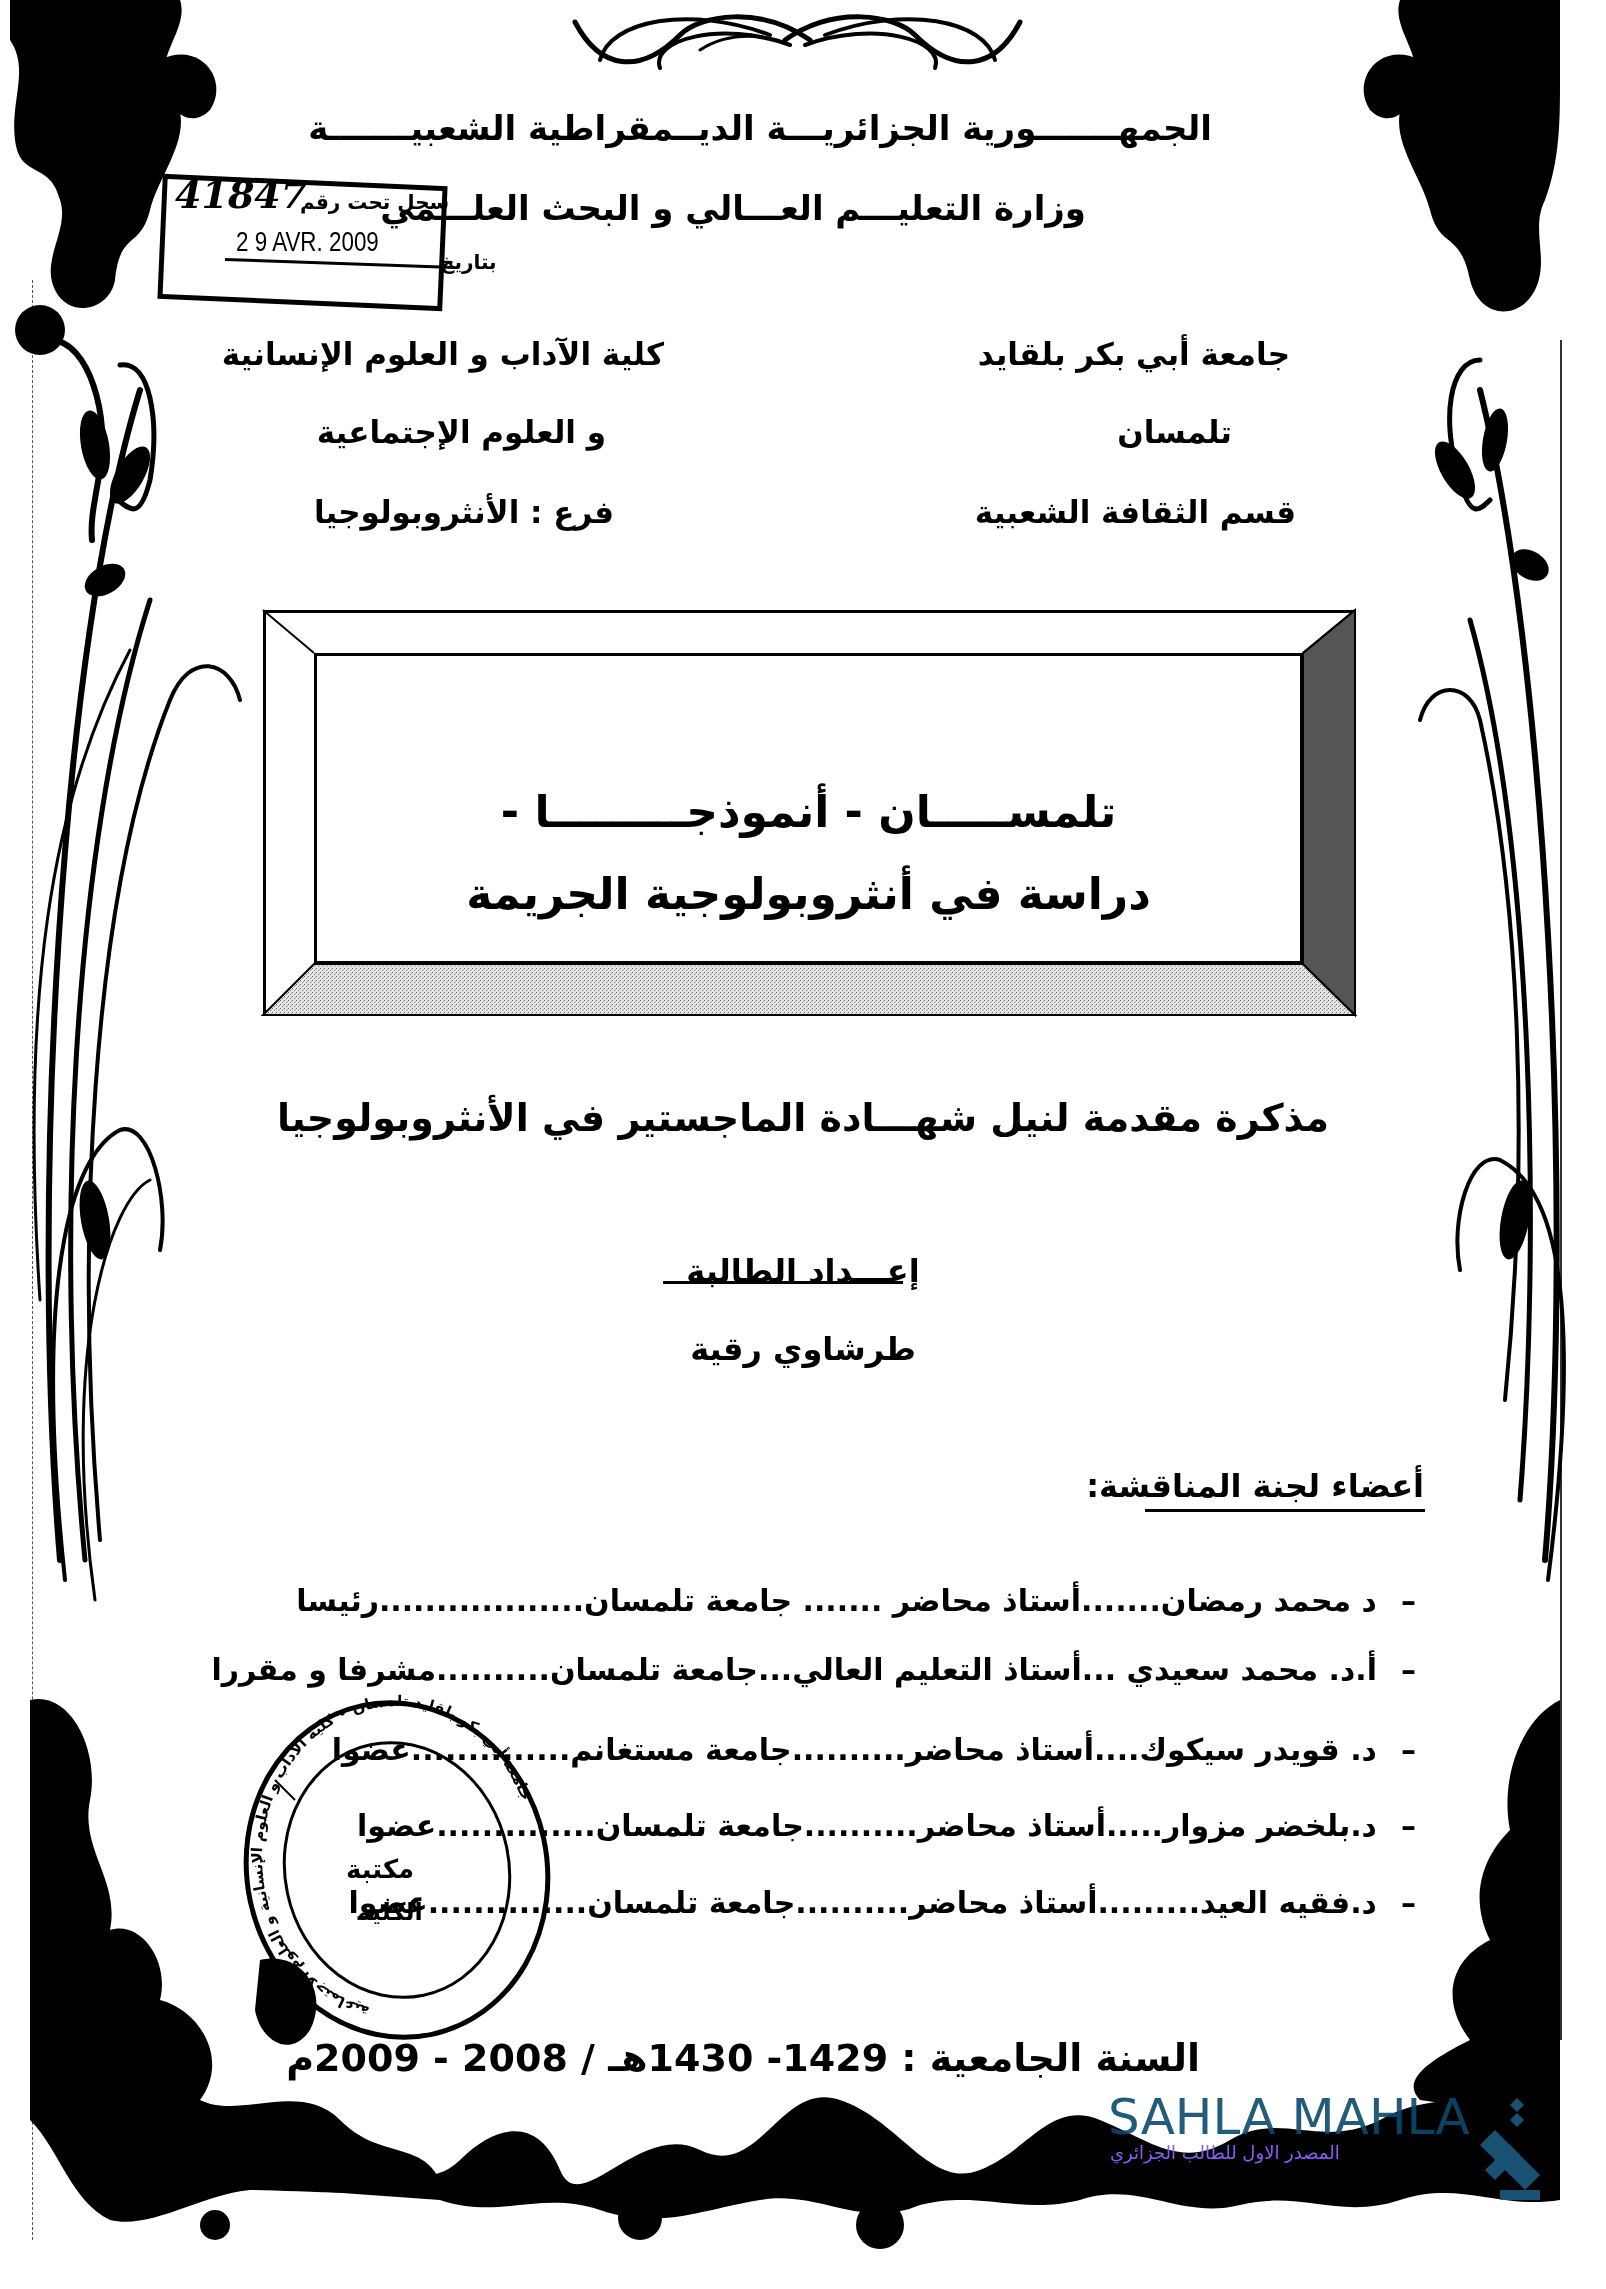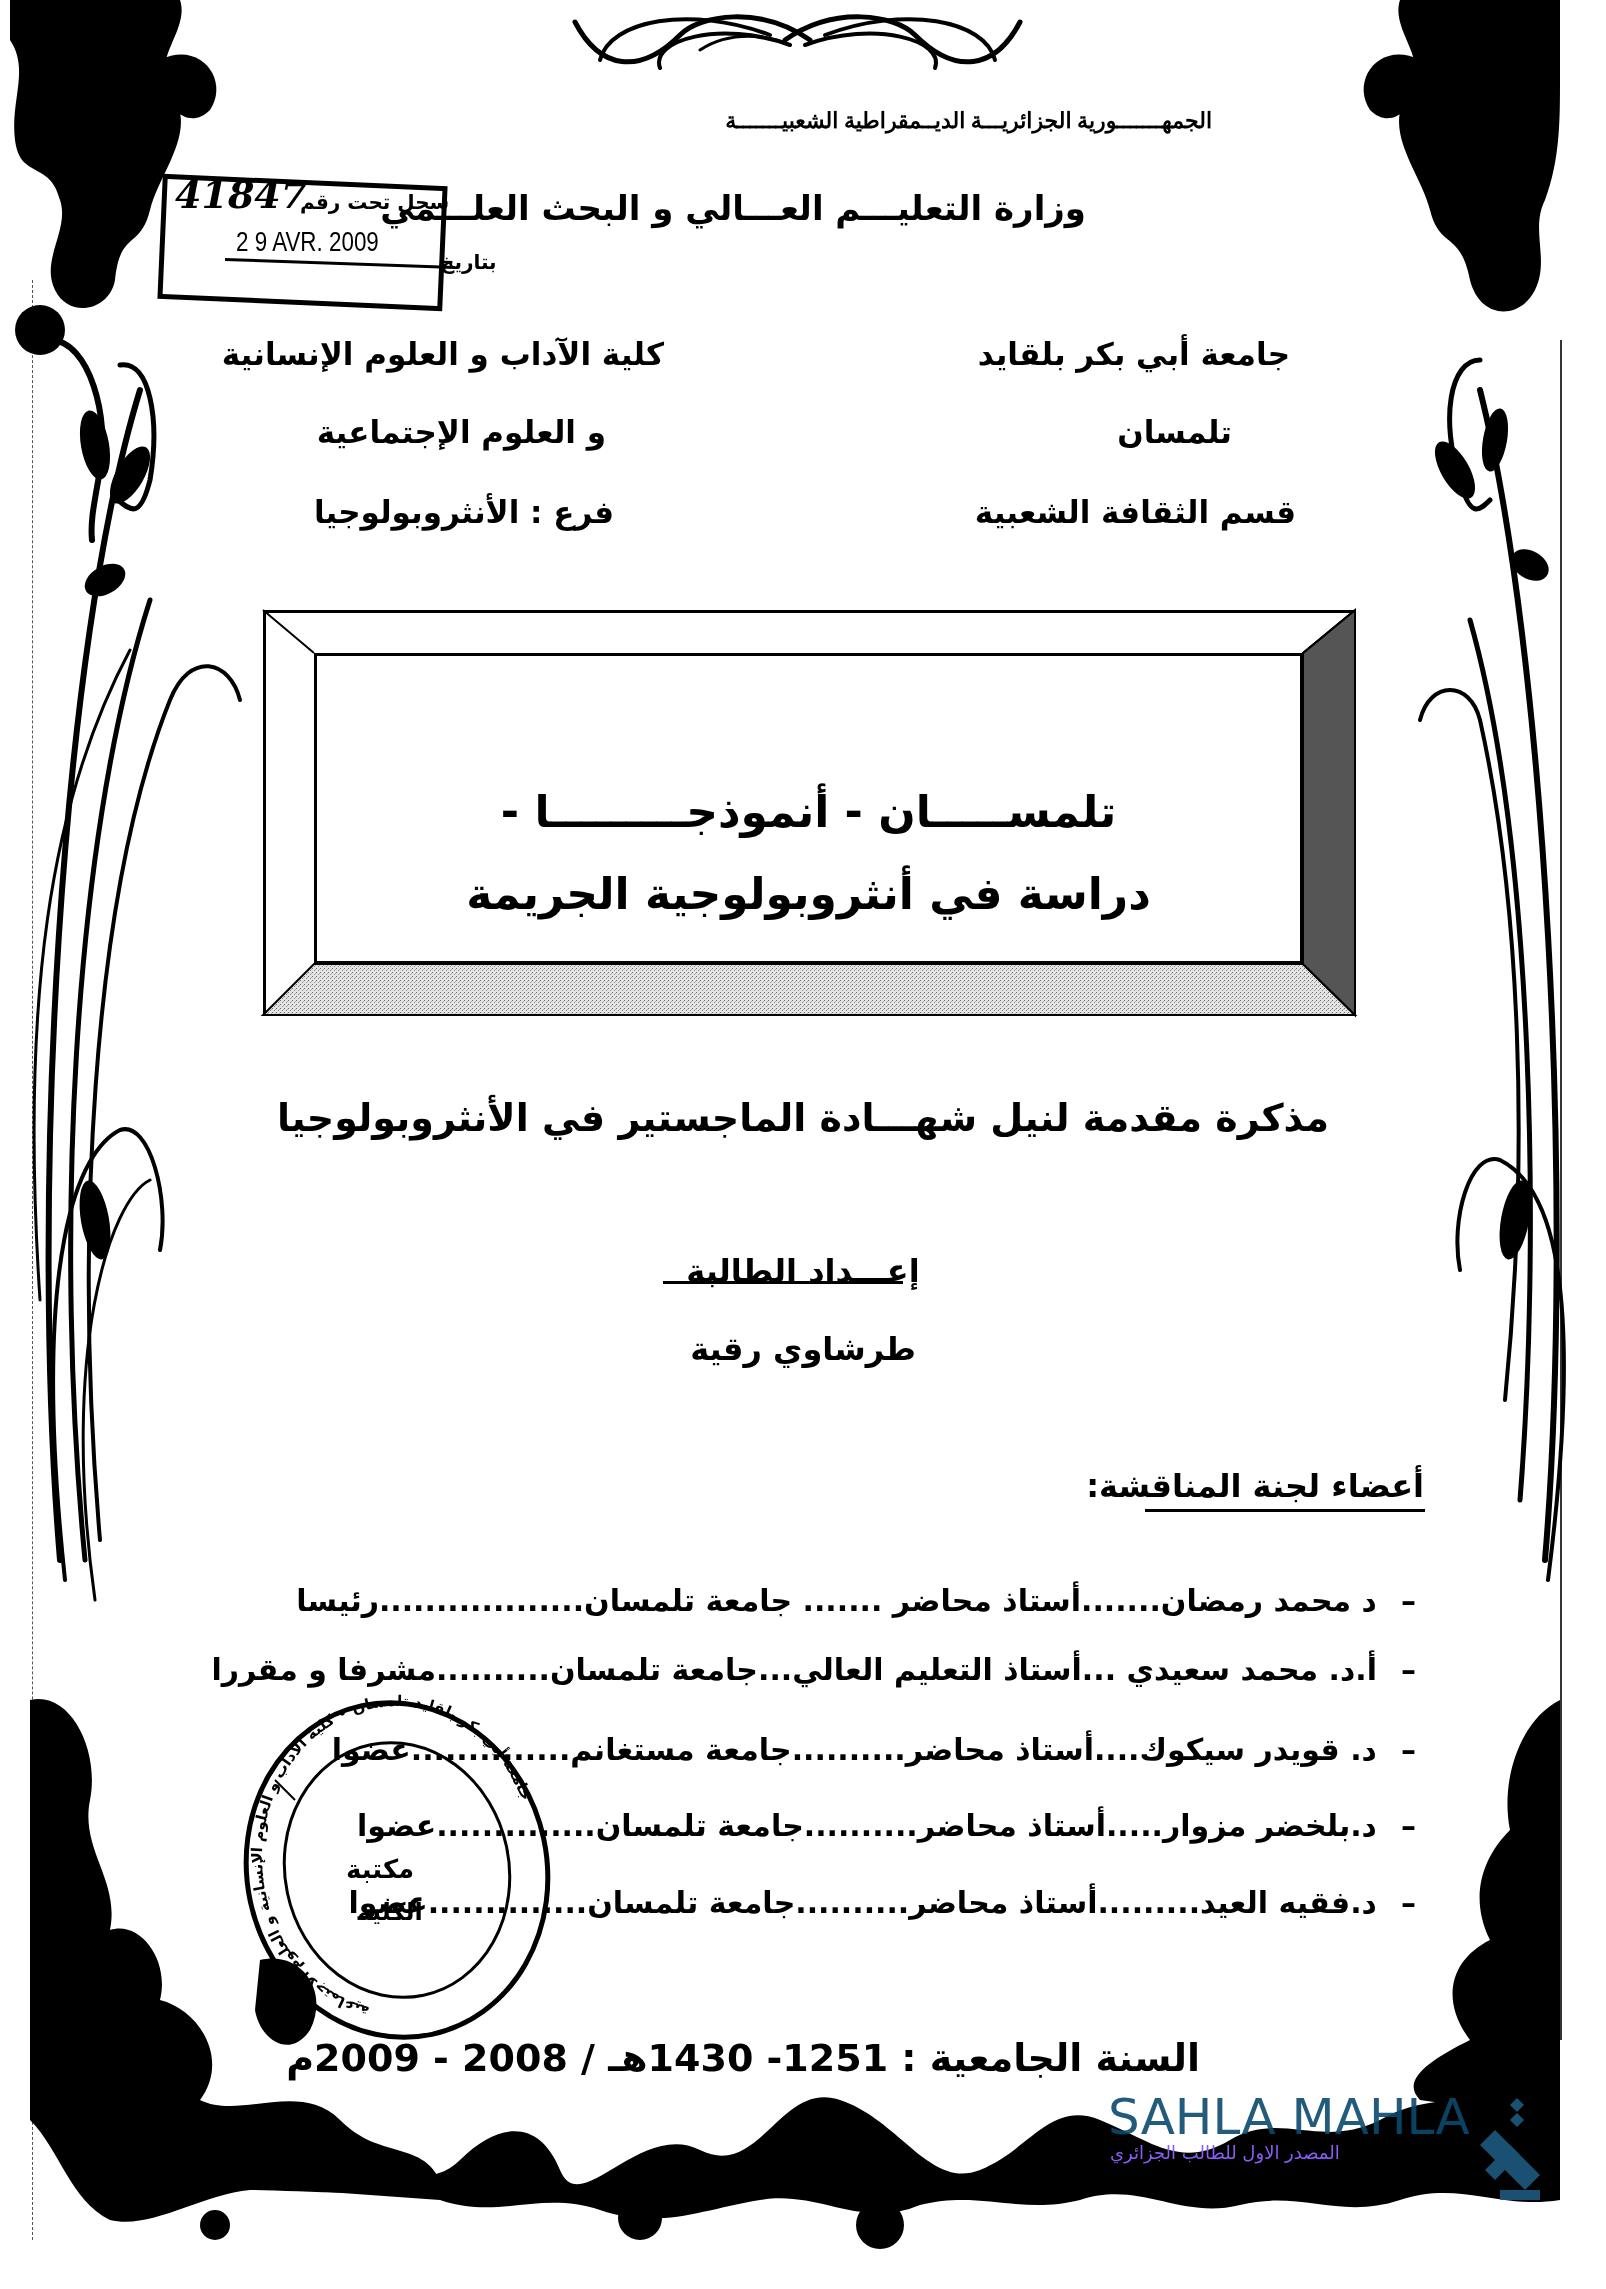--- a/index.html
+++ b/index.html
@@ -4,21 +4,21 @@
 <style>
   html, body { margin:0; padding:0; background:#ffffff; }
   body { width:1606px; height:2289px; position:relative; overflow:hidden;
          font-family:"DejaVu Sans", sans-serif; color:#000; }
   .abs { position:absolute; }
   .ar { direction:rtl; font-family:"DejaVu Sans", sans-serif; font-weight:bold; white-space:nowrap; }
   .page-edge-left { left:32px; top:280px; width:1px; height:1960px; border-left:1px dashed #555; }
   .page-edge-right { left:1560px; top:340px; width:2px; height:1700px; background:#333; }
   svg { position:absolute; overflow:visible; }
 
-  .hdr1 { right:394px; top:108px; font-size:22px;font-family:Liberation Serif, serif; }
+  .hdr1 { right:394px; top:108px; font-size:34px; }
   .hdr2 { right:520px; top:188px; font-size:34px; }
 
   .col-right { position:absolute; right:316px; font-size:31px; }
   .col-left  { position:absolute; right:942px; font-size:31px; }
 
   .title-frame { left:263px; top:610px; width:1092px; height:405px; border:3px solid #000; box-sizing:border-box; background:#fff; }
   .title-inner { position:absolute; left:314px; top:653px; width:989px; height:311px; border:3px solid #000; box-sizing:border-box; background:#fff; }
   .title-line { position:absolute; width:100%; text-align:center; direction:rtl; font-weight:bold; white-space:nowrap; font-size:44px; }
 
   .memoire { left:0; width:1606px; top:1096px; text-align:center; font-size:38px; }
@@ -187,21 +187,21 @@
     <text x="390" y="1920" font-size="24" text-anchor="middle">الكلية</text>
   </g>
   <defs>
     <path id="sealRing" d="M397,2010 A135,152 0 1,1 397.1,2010"></path>
   </defs>
   <text font-size="15" font-weight="bold" font-family="DejaVu Sans, sans-serif" fill="#000">
     <textPath href="#sealRing" startOffset="3%">جامعة أبي بكر بلقايد تلمسان • كلية الآداب و العلوم الإنسانية و العلوم الاجتماعية</textPath>
   </text>
 </svg>
 
-<div class="abs ar year">السنة الجامعية : 1251- 1430هـ / 2008 - 2009م</div>
+<div class="abs ar year">السنة الجامعية : 1429- 1430هـ / 2008 - 2009م</div>
 
 <div class="abs wm">SAHLA MAHLA</div>
 <div class="abs wm-tag">المصدر الاول للطالب الجزائري</div>
 <svg width="1606" height="2289" style="left:0;top:0;">
   <g fill="#1f5f86" opacity="0.85">
     <rect x="1512" y="2100" width="10" height="10" transform="rotate(45 1517 2105)"></rect>
     <rect x="1512" y="2115" width="10" height="10" transform="rotate(45 1517 2120)"></rect>
     <path d="M1495,2130 L1540,2175 L1525,2190 L1480,2145 Z"></path>
     <path d="M1485,2170 L1510,2145 L1520,2155 L1495,2180 Z"></path>
     <path d="M1500,2190 L1540,2190 L1540,2200 L1500,2200 Z"></path>

